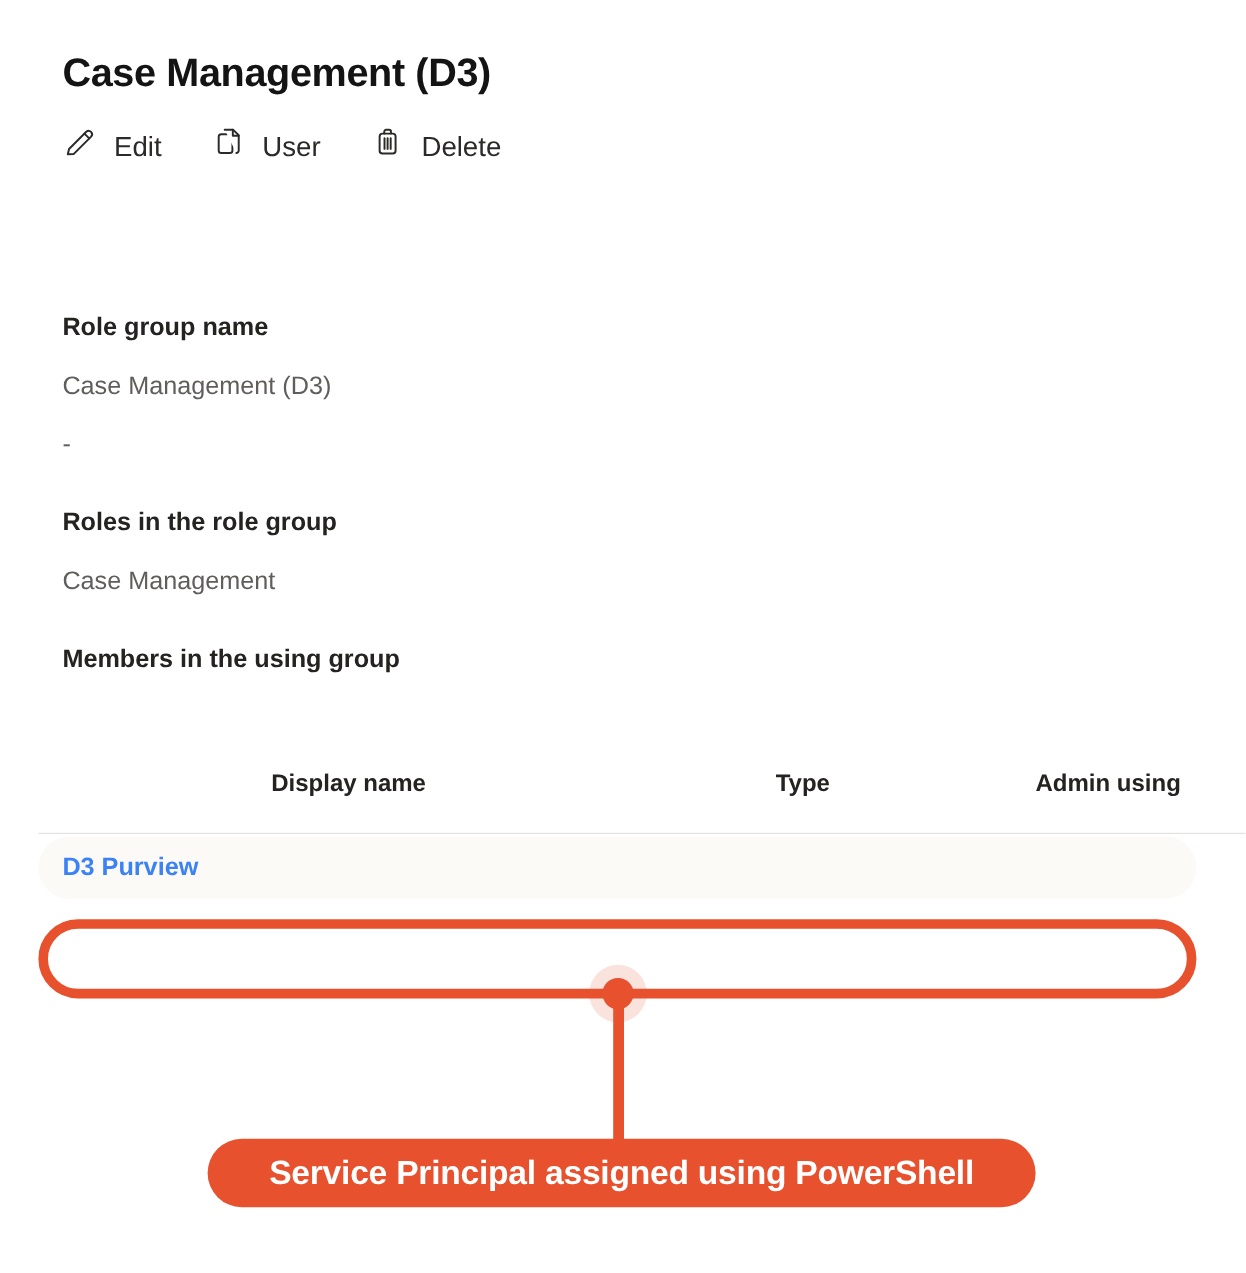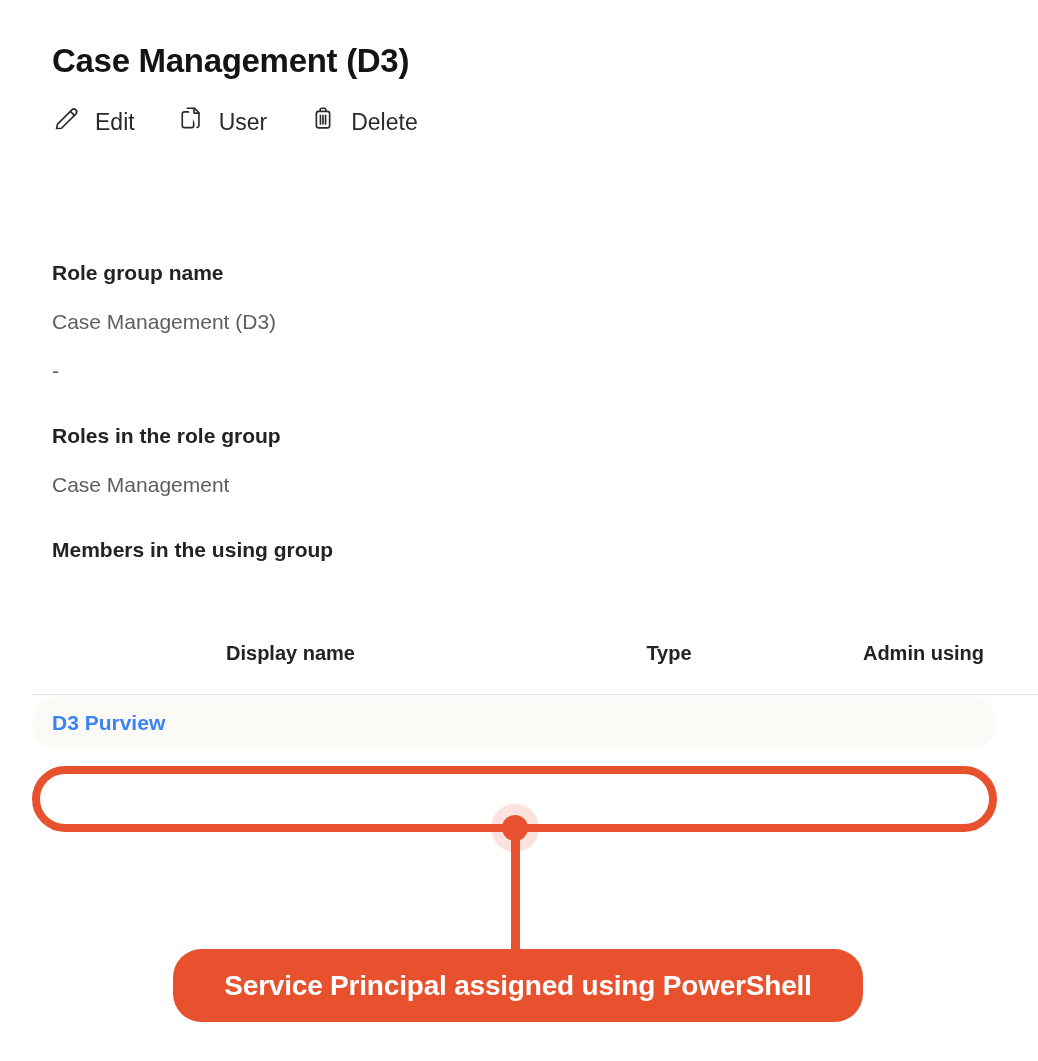--- a/index.html
+++ b/index.html
@@ -83,21 +83,21 @@
   }
   .annot-line{
     position:absolute;left:511px;top:786px;width:9px;height:122px;
     background:var(--accent);
   }
   .annot-dot{
     position:absolute;left:502px;top:773px;width:26px;height:26px;
     border-radius:50%;background:var(--accent);
   }
   .annot-callout{
-    position:absolute;left:173px;top:907px;width:690px;height:73px;
+    position:absolute;left:173px;top:907px;width:690px;height:57px;
     border-radius:28.5px;background:var(--accent);
     display:flex;align-items:center;justify-content:center;
     color:#ffffff;font-size:28px;font-weight:700;letter-spacing:-0.2px;
     white-space:nowrap;
   }
 </style>
 </head>
 <body>
 
 <div class="page">

